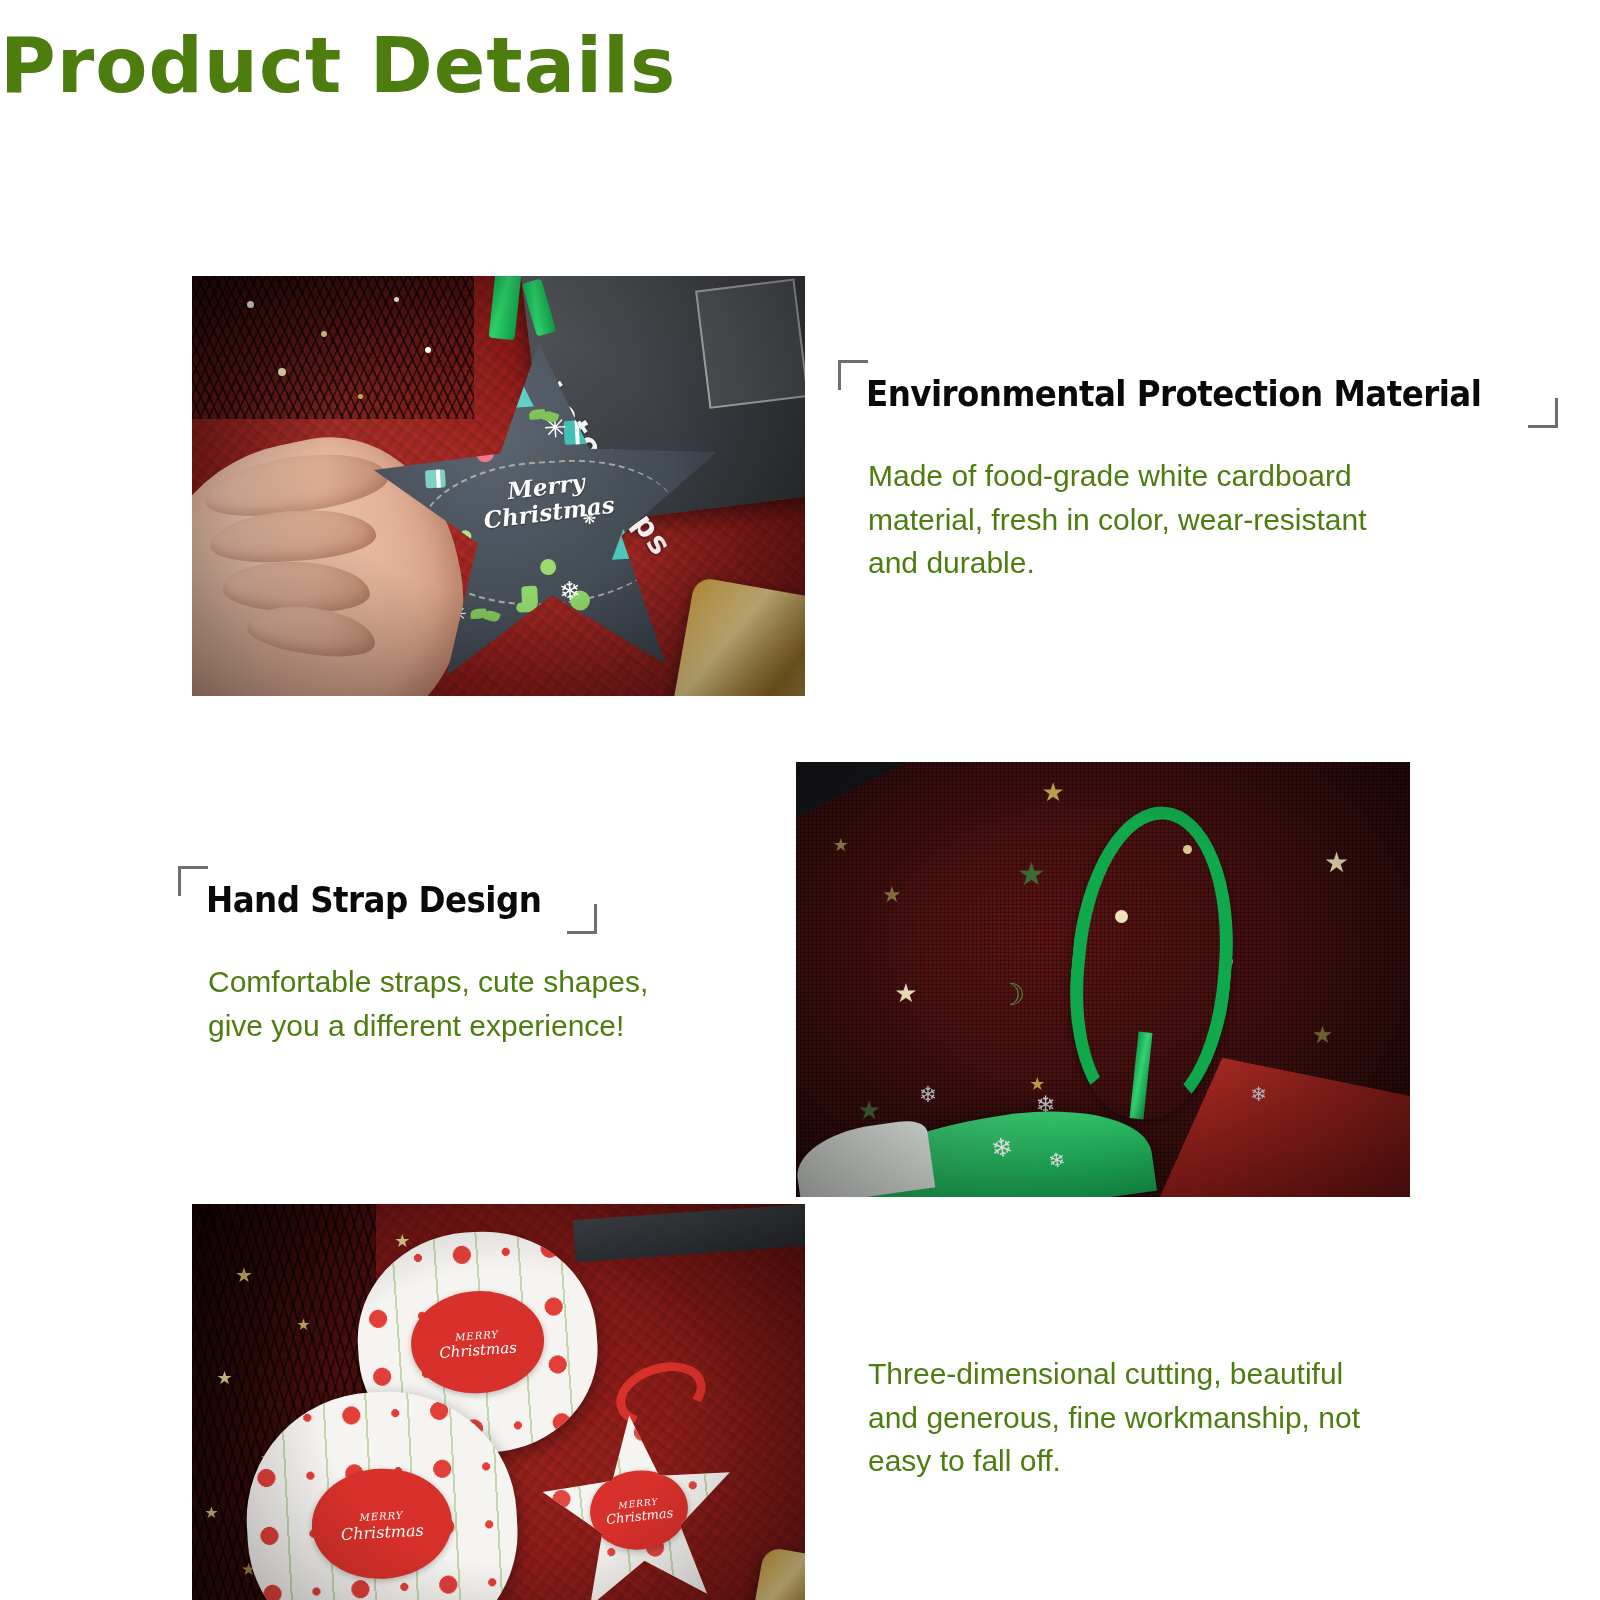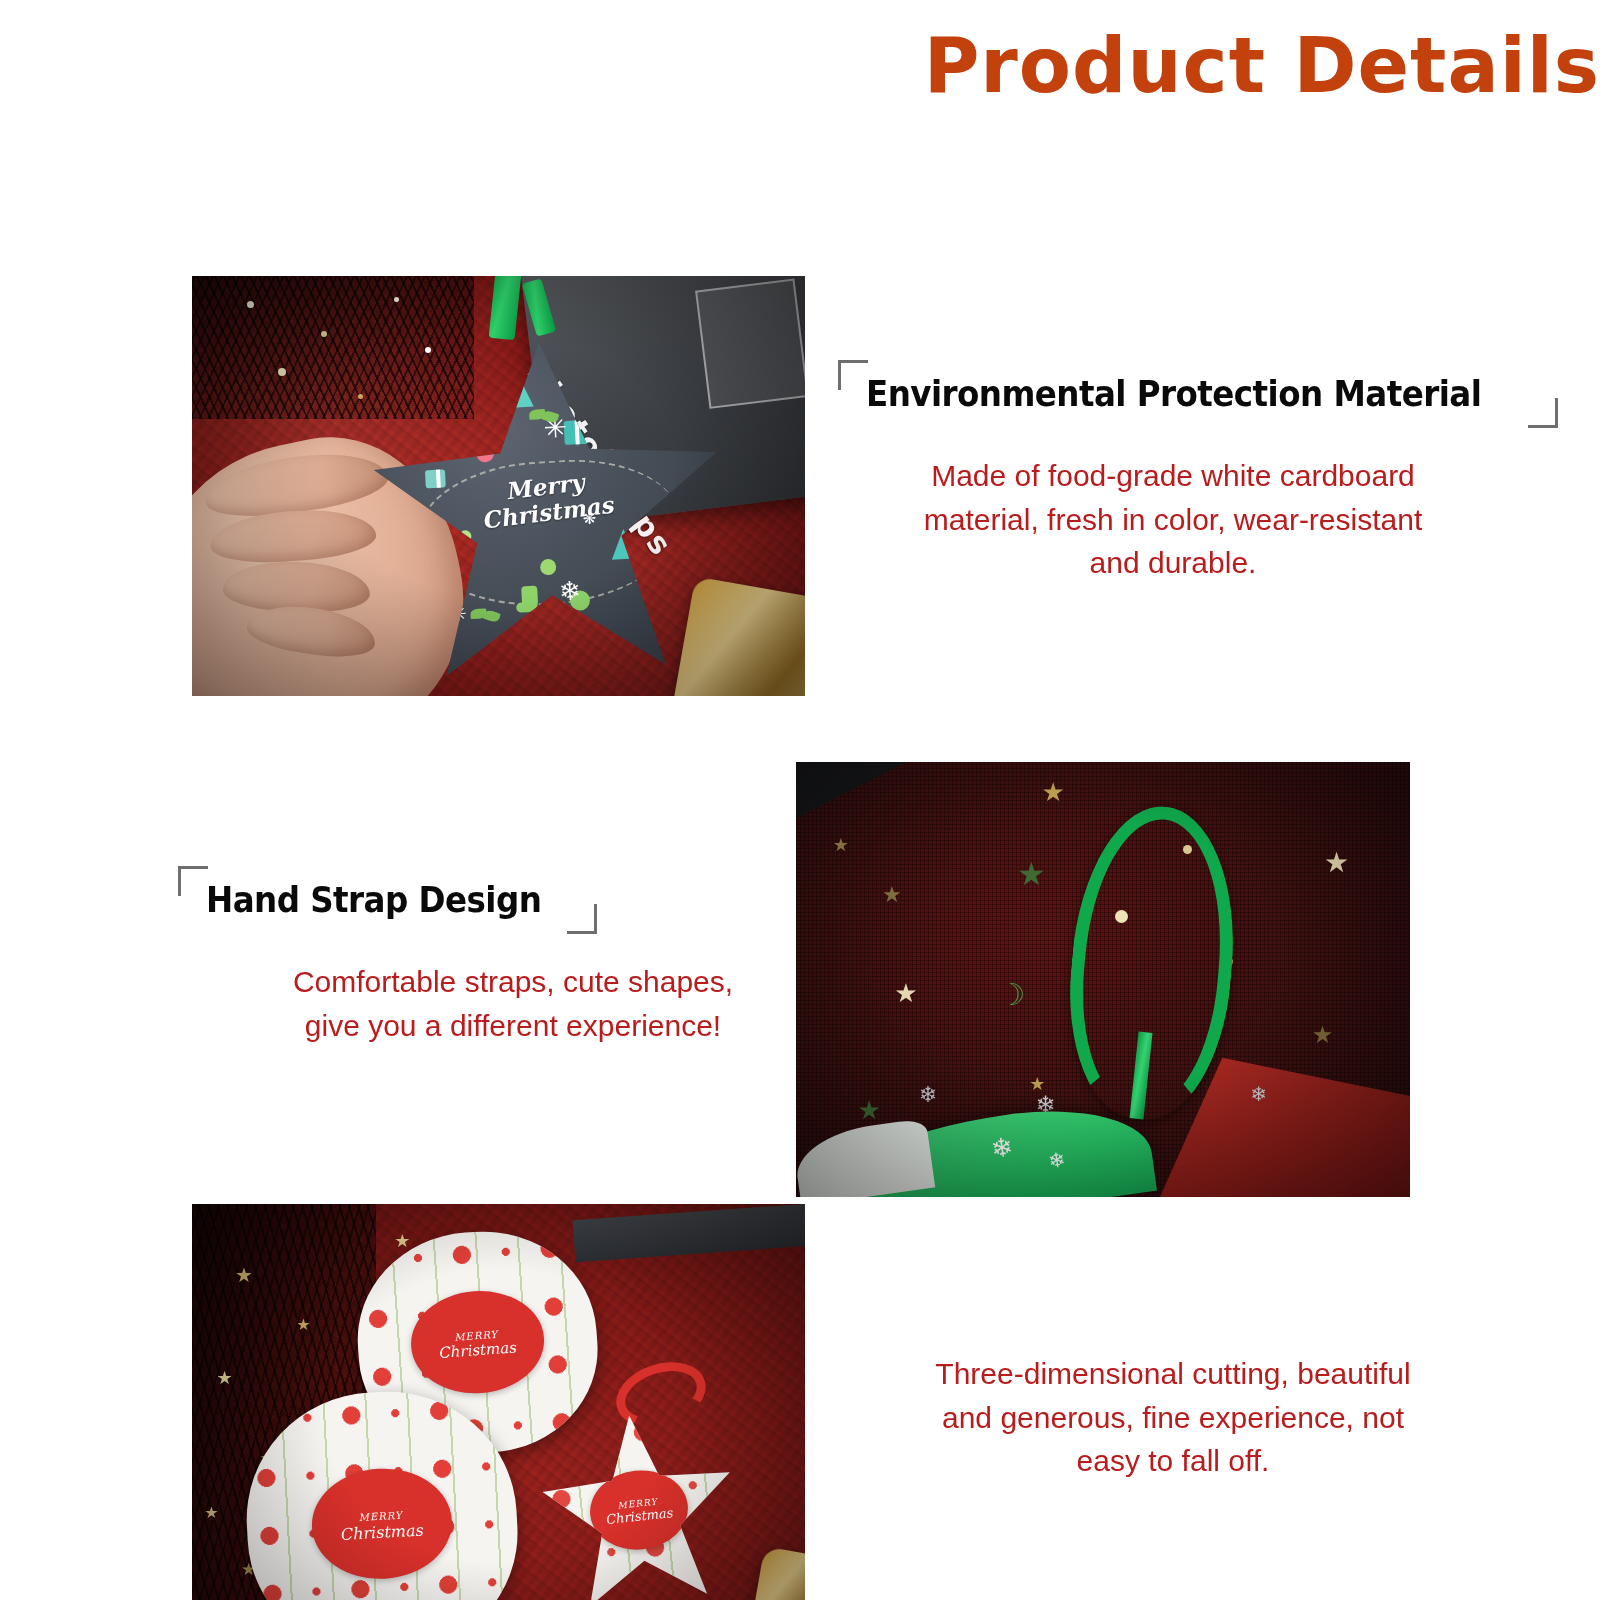--- a/index.html
+++ b/index.html
@@ -6,26 +6,26 @@
   body {
     width: 1600px; height: 1600px;
     background: #ffffff;
     font-family: "Liberation Sans", sans-serif;
     overflow: hidden;
     position: relative;
   }
 
   
   .page-title {
-    text-align: right;
+    text-align: left;
     font-family: "DejaVu Sans", sans-serif;
     font-weight: 700;
     font-size: 76px;
     letter-spacing: 1px;
-    color: #c2410c;
+    color: #4d7c0f;
     padding-top: 28px;
     line-height: 1.0;
   }
 
   
   .feature-row { position: absolute; }
 
   .photo {
     position: absolute;
     overflow: hidden;
@@ -52,25 +52,24 @@
     border-style: solid;
     border-width: 0;
   }
   .corner.tl { top: 0; left: 0; border-top-width: 3px; border-left-width: 3px; }
   .corner.br { bottom: 0; right: 0; border-bottom-width: 3px; border-right-width: 3px; }
 
   .feature-body {
     font-family: "Liberation Sans", sans-serif;
     font-size: 30px;
     line-height: 1.45;
-    color: #b91c1c;
+    color: #4d7c0f;
     margin-top: 26px;
     margin-left: 30px;
     white-space: pre-line;
-    text-align: center;
   }
 
   
   .scene { position: absolute; inset: 0; }
 
   
   .fabric-red {
     position: absolute; inset: 0;
     background:
       radial-gradient(circle at 22% 30%, rgba(255,130,110,.18), transparent 38%),
@@ -512,16 +511,16 @@
         </div>
       </div>
 
       <div class="frame-gold" style="right:-4%; bottom:6%; width:12%; height:20%;"></div>
       <div class="vignette"></div>
     </div>
   </div>
 
   <div class="text-block" style="left:838px; top:1222px; width:640px;">
     <div class="feature-body">Three-dimensional cutting, beautiful
-and generous, fine experience, not
+and generous, fine workmanship, not
 easy to fall off.</div>
   </div>
 </div>
 
 </body></html>

